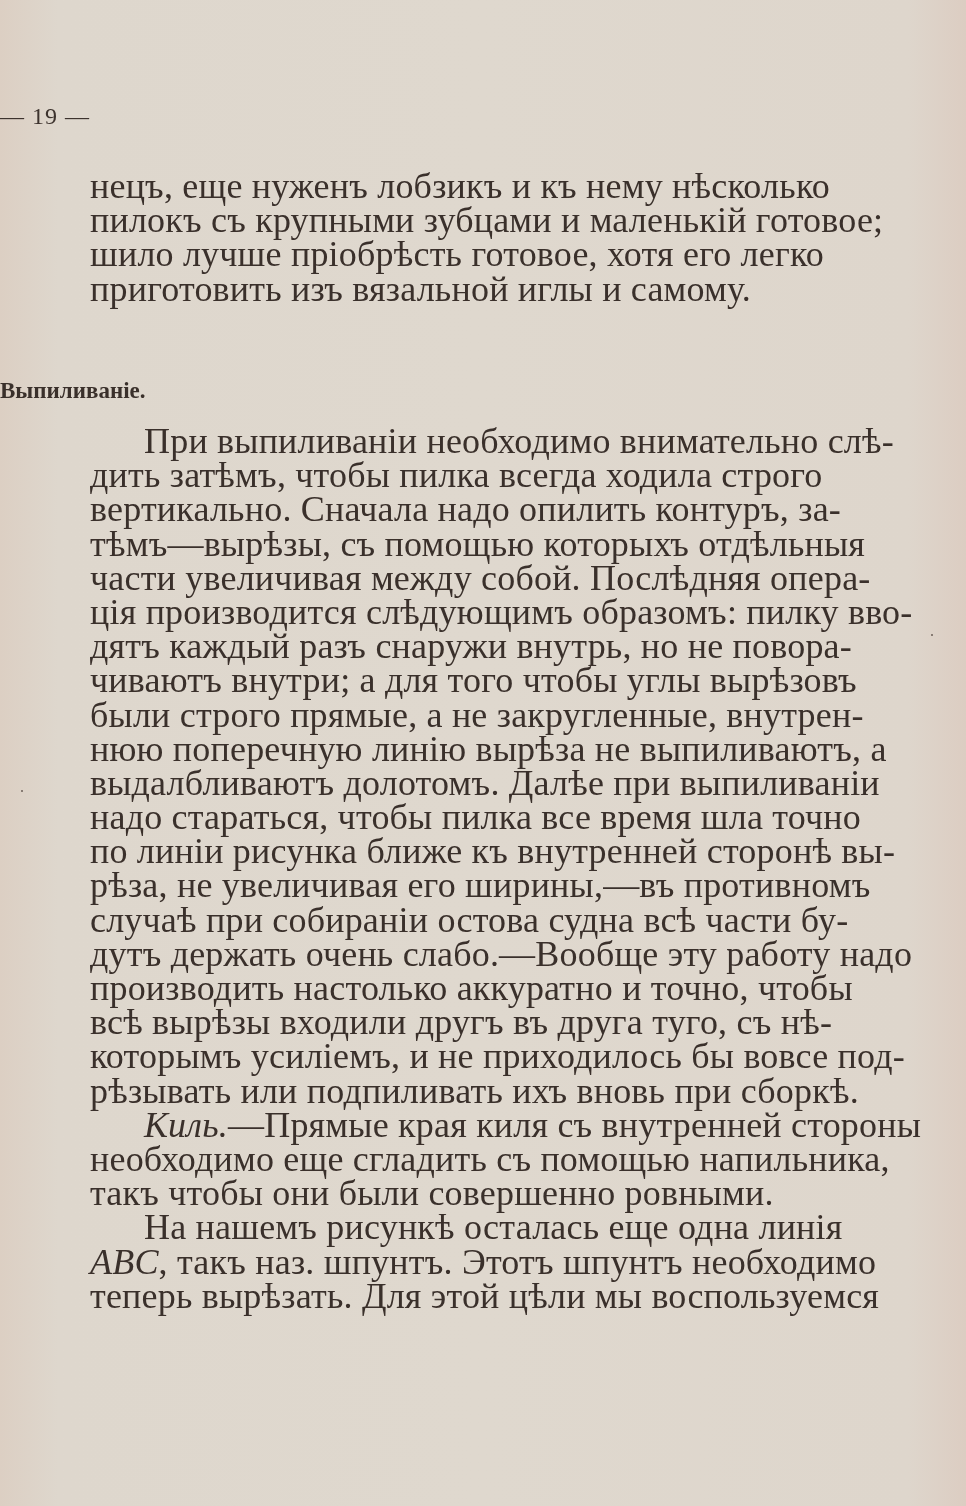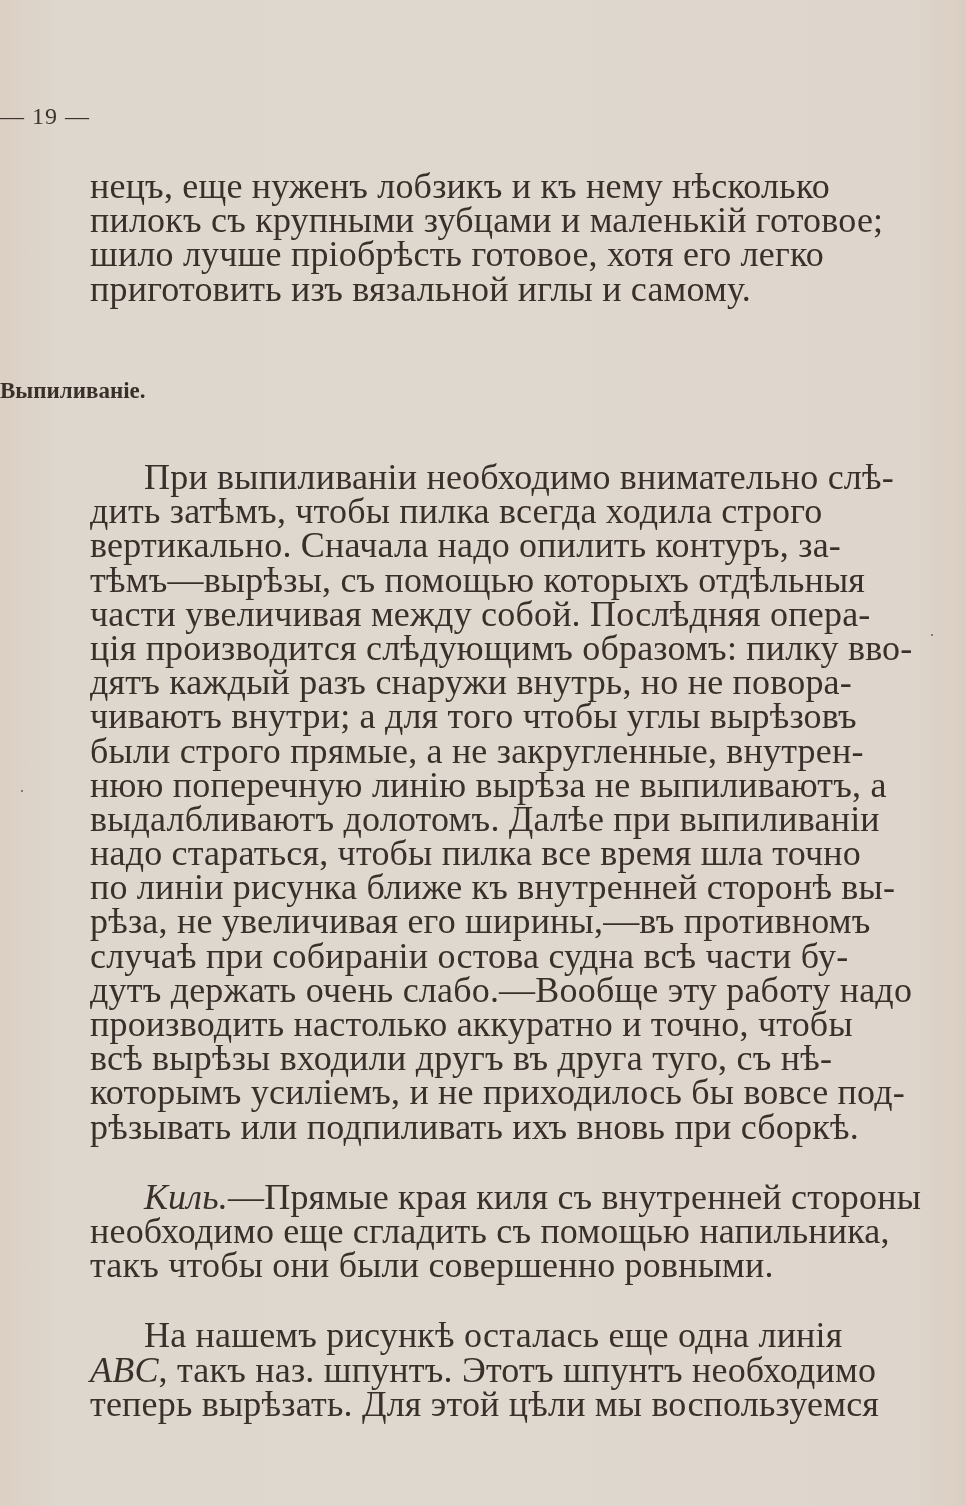--- a/index.html
+++ b/index.html
@@ -16,21 +16,21 @@
     text-align: left; font-size: 24px; letter-spacing: 1px; color: #3d332e;
   }
   .block { position: absolute; left: 90px; width: 716px; }
   .line {
     height: 34.2px; line-height: 34.2px; font-size: 36px;
     white-space: nowrap; text-align: justify; text-align-last: justify;
     font-stretch: condensed; letter-spacing: 0.2px;
     transform-origin: left center;
   }
   .line.last { text-align-last: left; }
-  .line.indent { padding-left: 54px; margin-top: 36px; }
+  .line.indent { padding-left: 54px; }
   .heading {
     position: absolute; top: 370px; left: 0; width: 832px; text-align: left;
     font-size: 23px; font-weight: bold; color: #3a302b; margin-top: 8px;
   }
   .ital { font-style: italic; }
   .speck { position: absolute; width: 2px; height: 2px; background: #6b5f58; border-radius: 50%; }
 </style>
 </head>
 <body>
 

